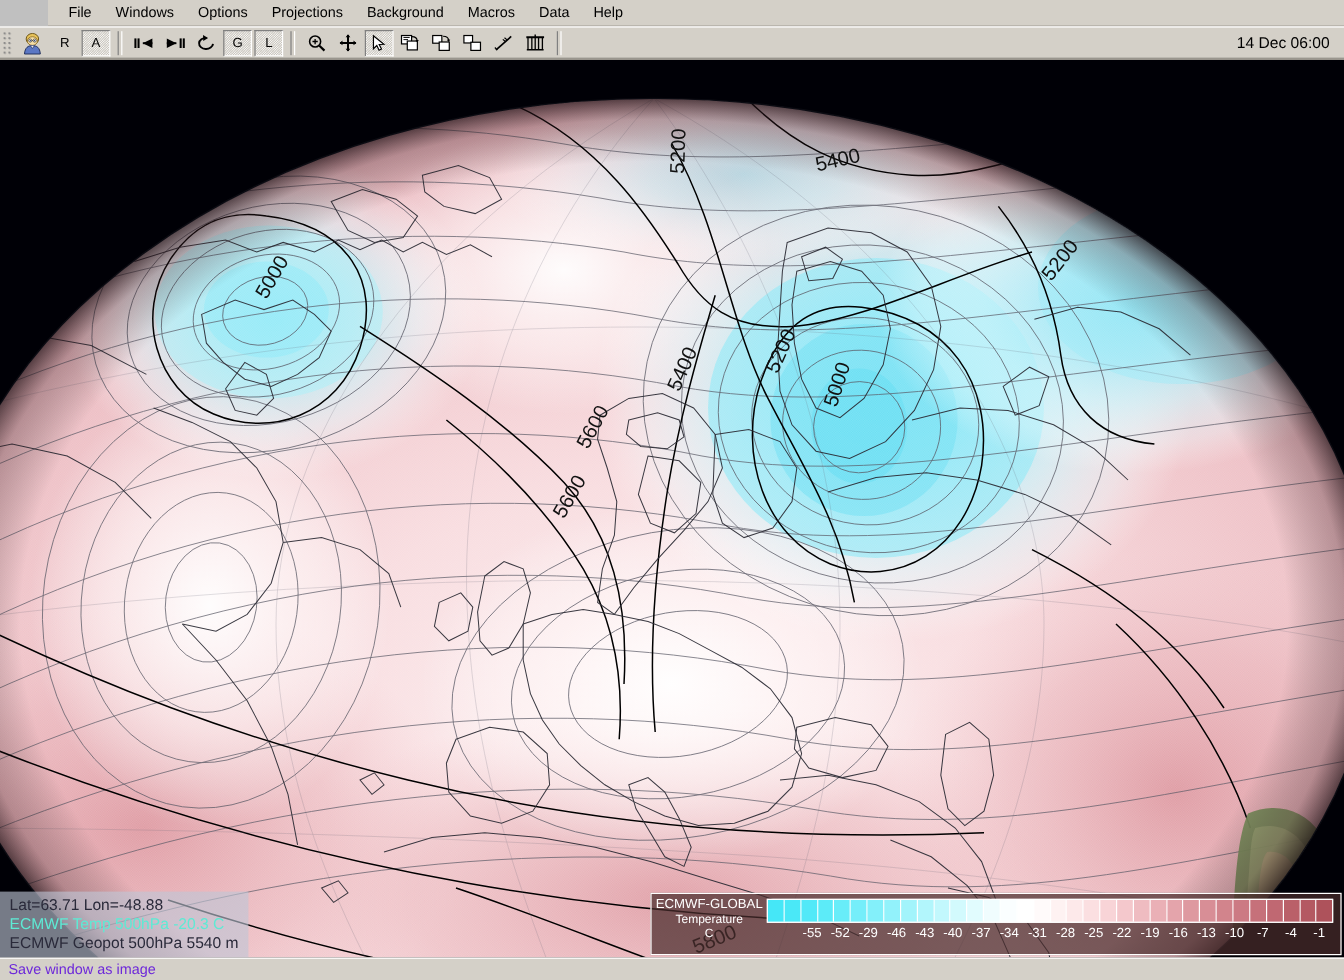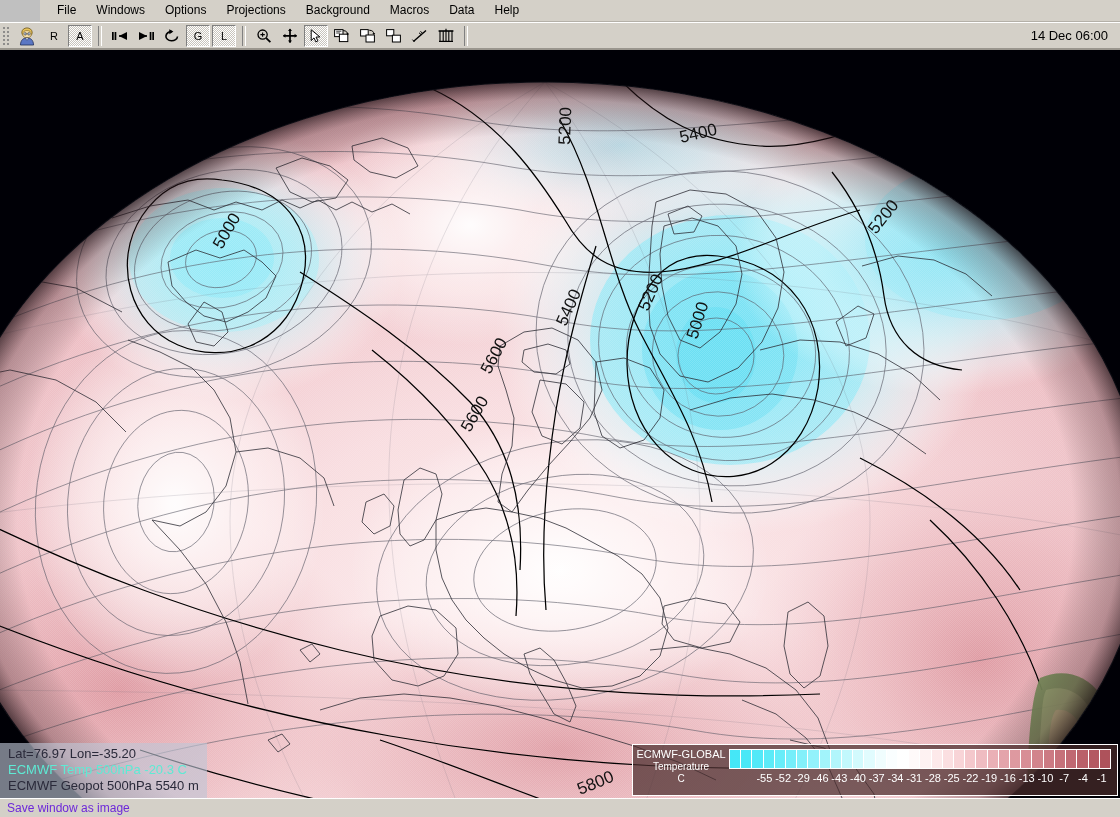--- a/index.html
+++ b/index.html
@@ -79,21 +79,21 @@
     position:absolute;left:0;bottom:0;z-index:30;
     background:rgba(190,198,215,0.62);
     padding:3px 8px 4px 8px;
   }
   .readout div{font-size:13px;line-height:16px;color:#5eead4;white-space:nowrap;}
   .readout .dim{color:#2a2a3a;}
 
   
   .legend{
     position:absolute;right:2px;bottom:2px;z-index:30;
-    width:486px;height:52px;
+    width:576px;height:52px;
     background:rgba(74,44,44,0.72);
     border:1px solid #ffffff;
     box-sizing:border-box;
     display:flex;align-items:stretch;
   }
   .legend-label{
     width:96px;flex:none;
     display:flex;flex-direction:column;align-items:center;justify-content:flex-start;
     padding-top:3px;color:#ffffff;
   }
@@ -519,21 +519,21 @@
           <text x="566" y="277" transform="rotate(-66 566 277)">5400</text>
           <text x="490" y="325" transform="rotate(-62 490 325)">5600</text>
           <text x="470" y="383" transform="rotate(-60 470 383)">5600</text>
           <text x="580" y="745" transform="rotate(-22 580 745)">5800</text>
         </g>
       </svg>
     </div>
 
 
     <div class="readout">
-      <div class="dim">Lat=76.97 Lon=-35.20</div>
+      <div class="dim">Lat=63.71 Lon=-48.88</div>
       <div>ECMWF Temp 500hPa   -20.3 C</div>
       <div class="dim">ECMWF Geopot 500hPa   5540 m</div>
     </div>
 
     <div class="legend">
       <div class="legend-label">
         <div class="l1">ECMWF-GLOBAL</div>
         <div class="l2">Temperature</div>
         <div class="l3">C</div>
       </div>

